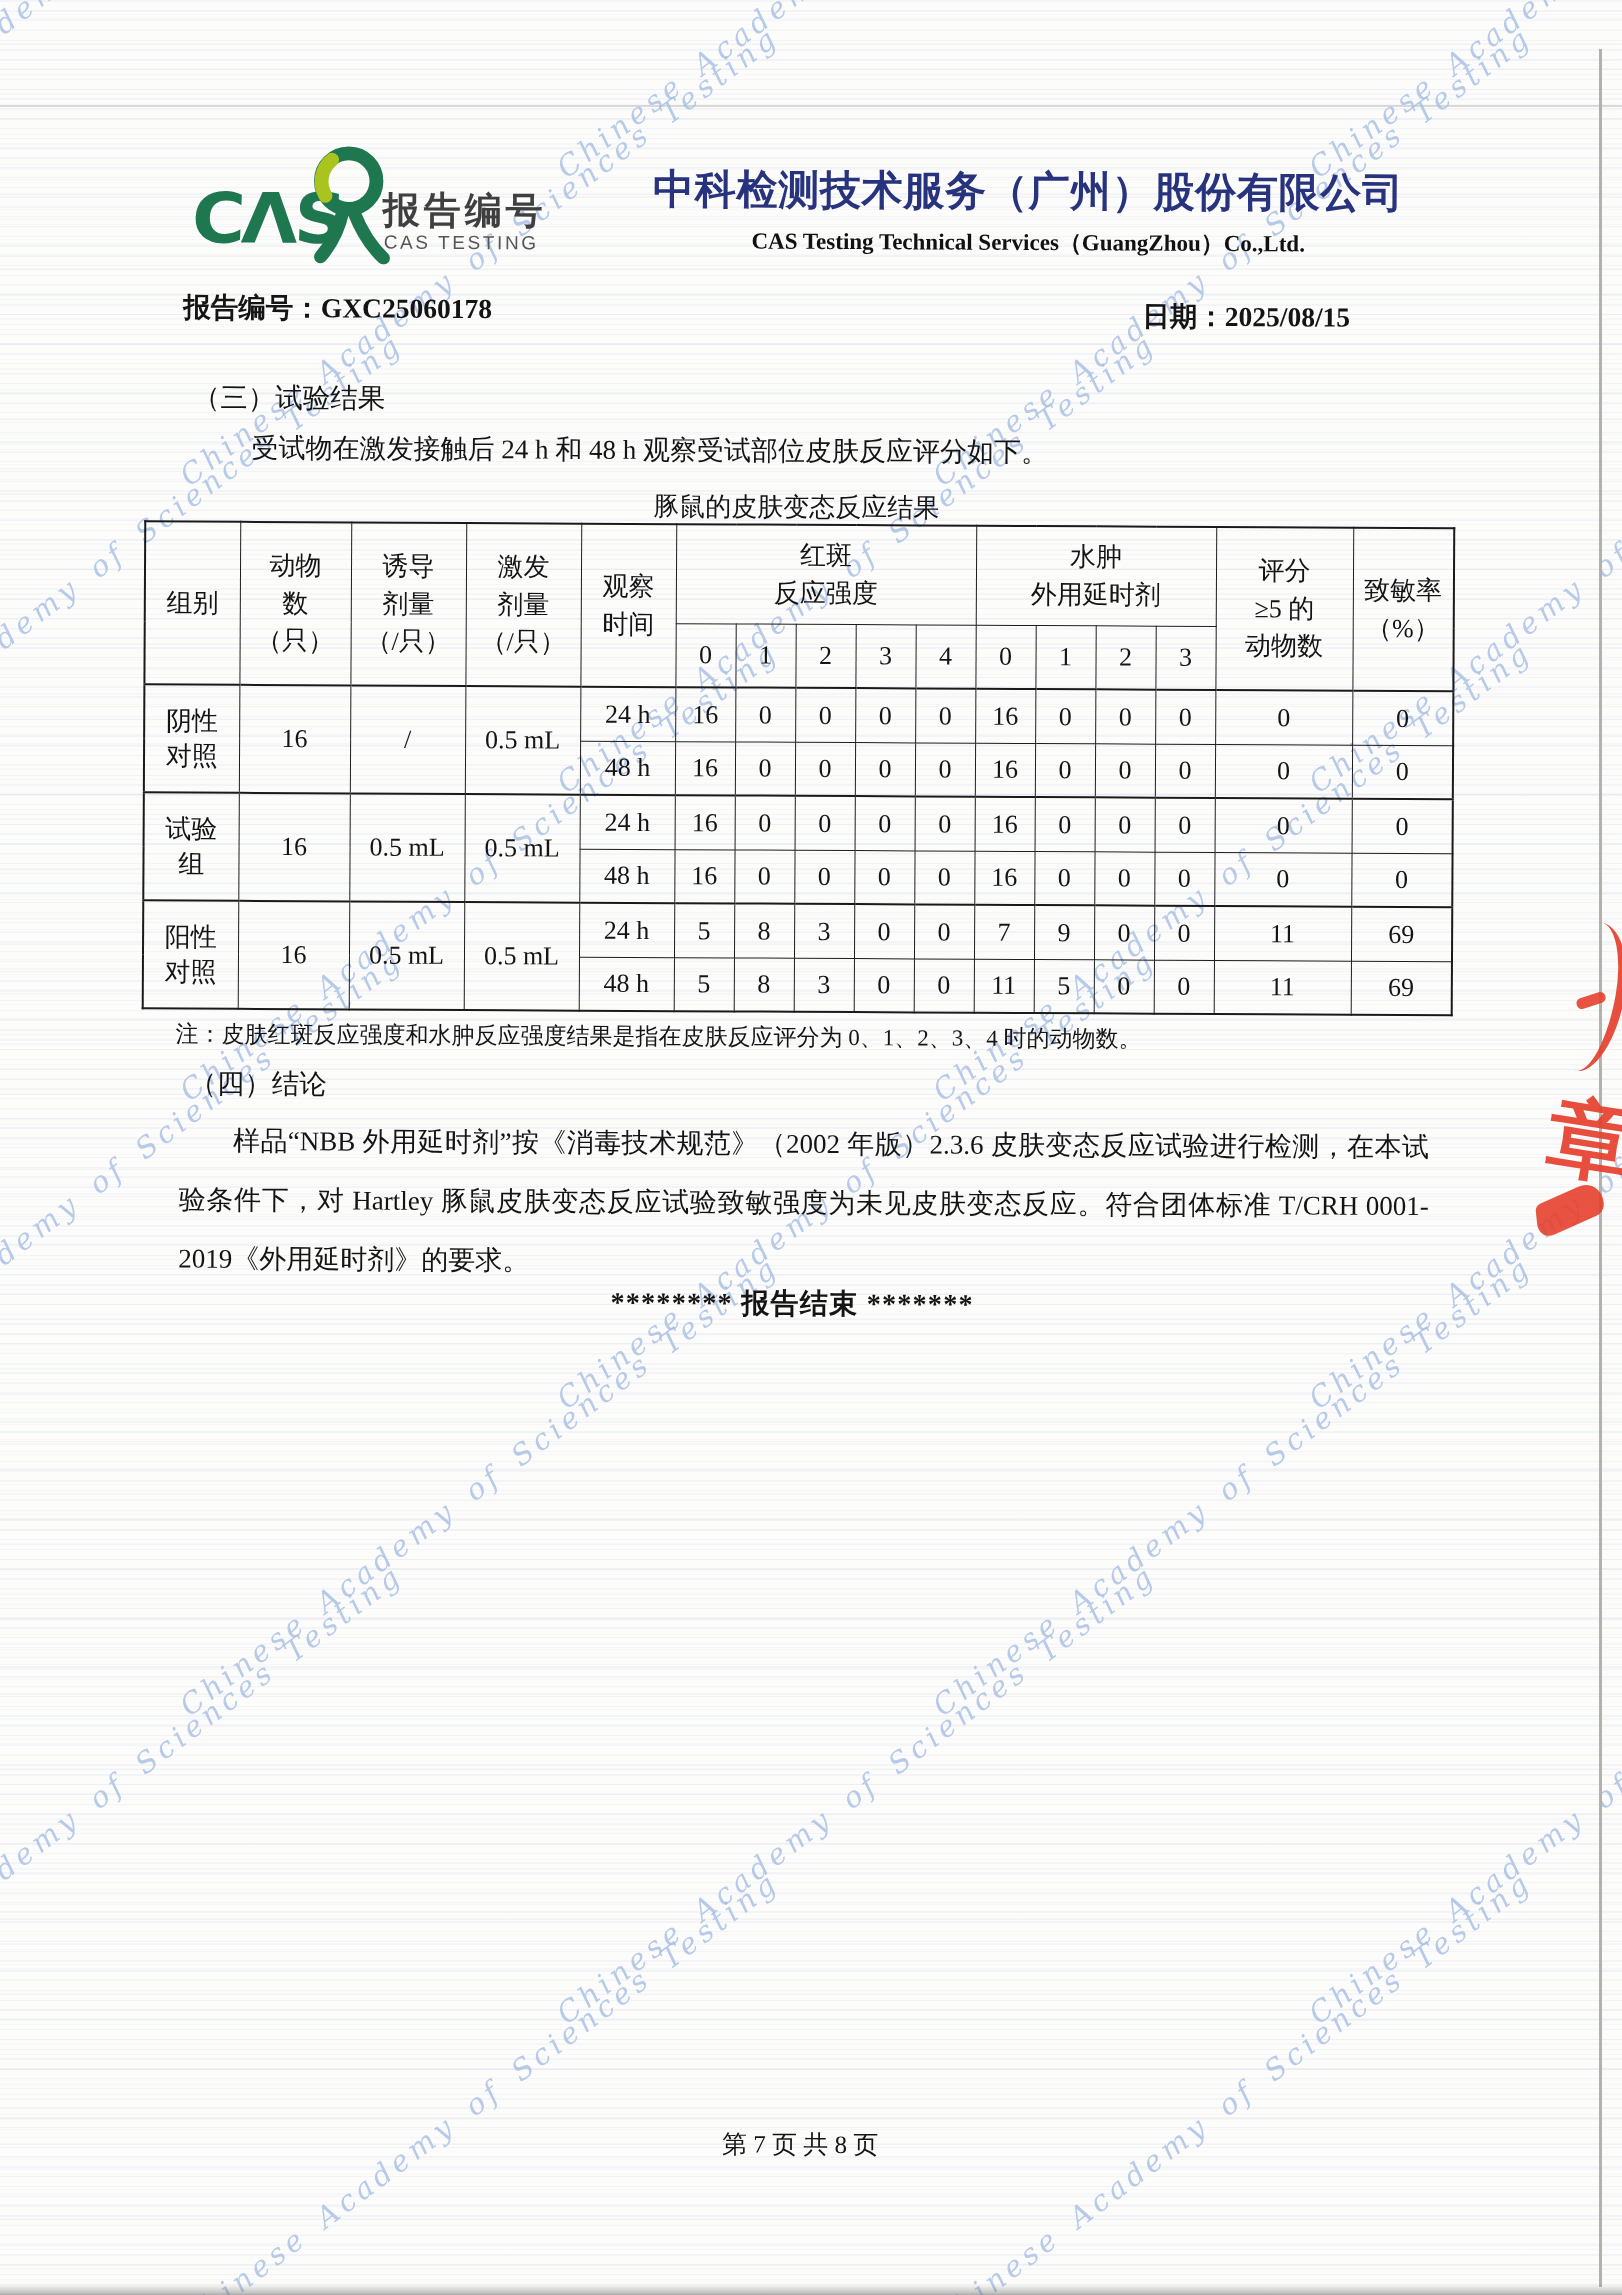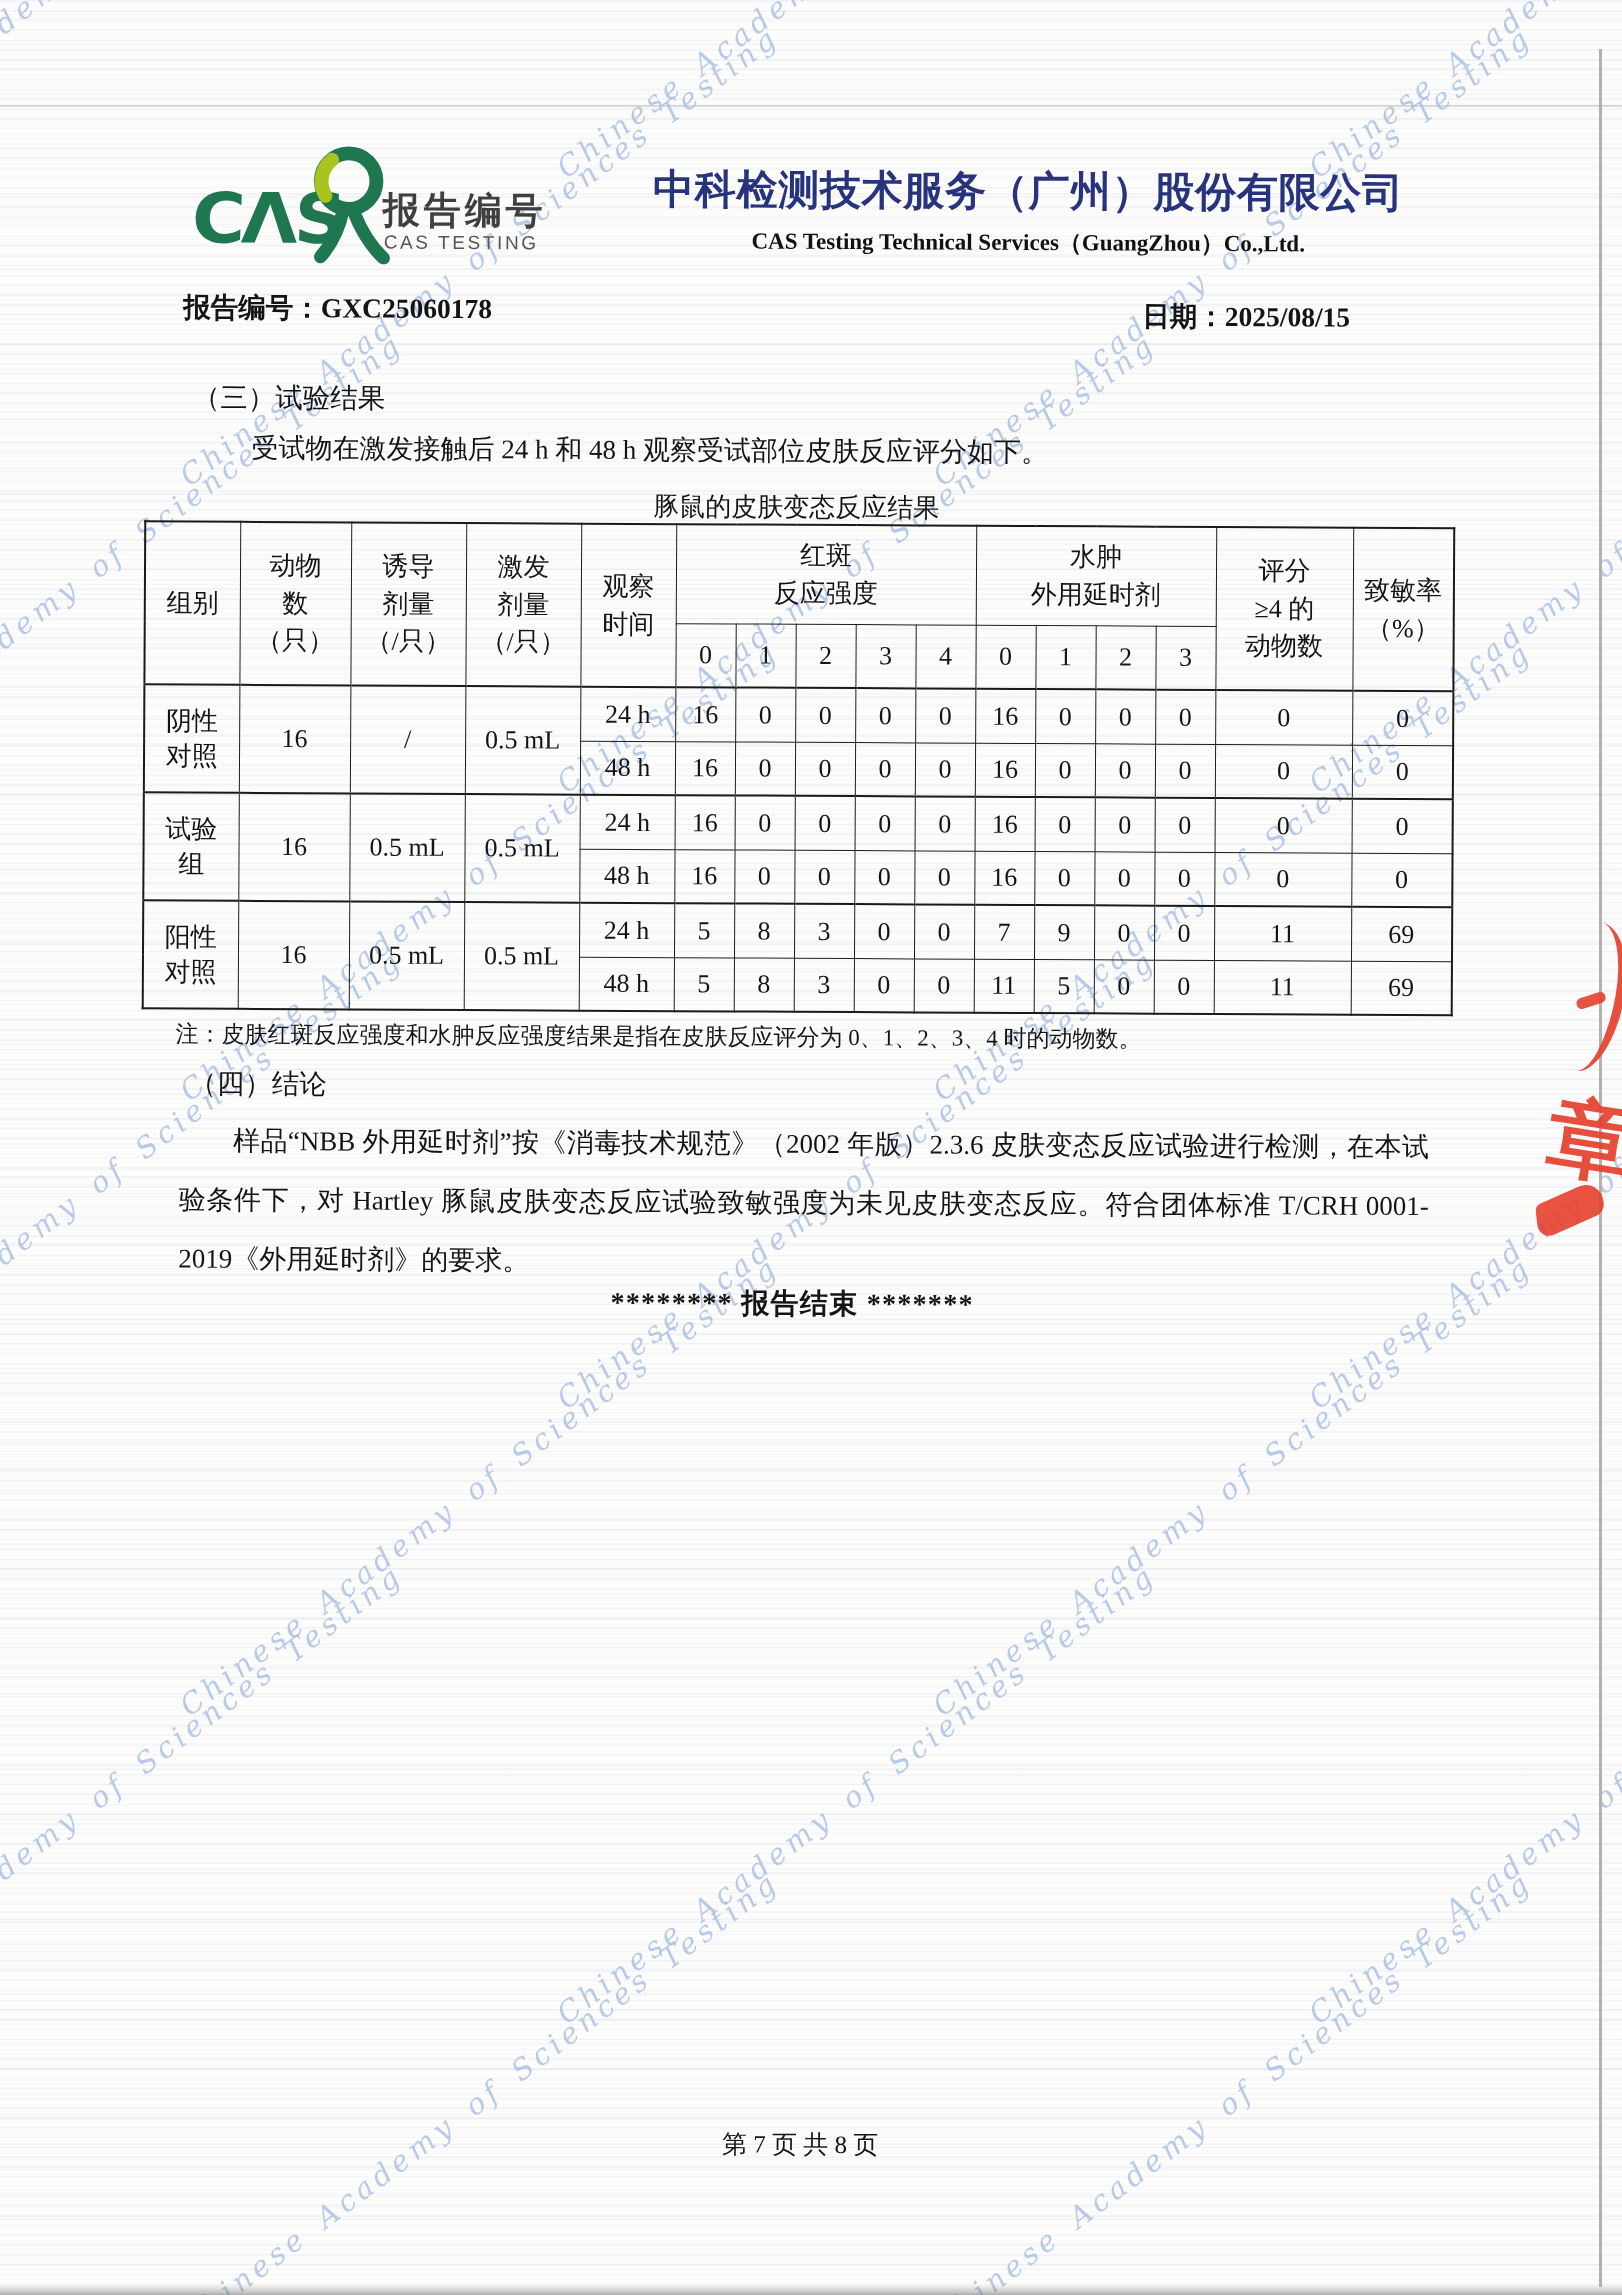--- a/index.html
+++ b/index.html
@@ -182,21 +182,21 @@
           <td rowspan="2">激发
 剂量
 （/只）</td>
           <td rowspan="2">观察
 时间</td>
           <td colspan="5">红斑
 反应强度</td>
           <td colspan="4">水肿
 外用延时剂</td>
           <td rowspan="2">评分
-≥4 的
+≥5 的
 动物数</td>
           <td rowspan="2">致敏率
 （%）</td>
         </tr>
         <tr class="r2">
           <td>0</td>
           <td>1</td>
           <td>2</td>
           <td>3</td>
           <td>4</td>

